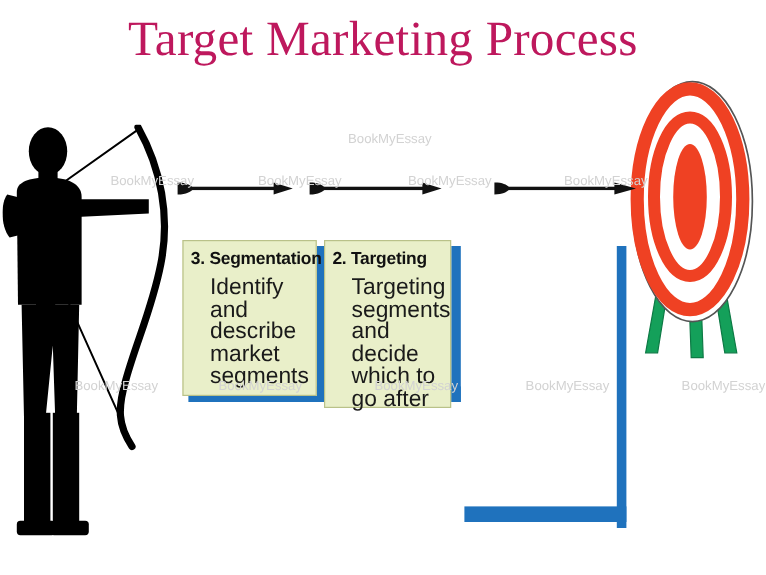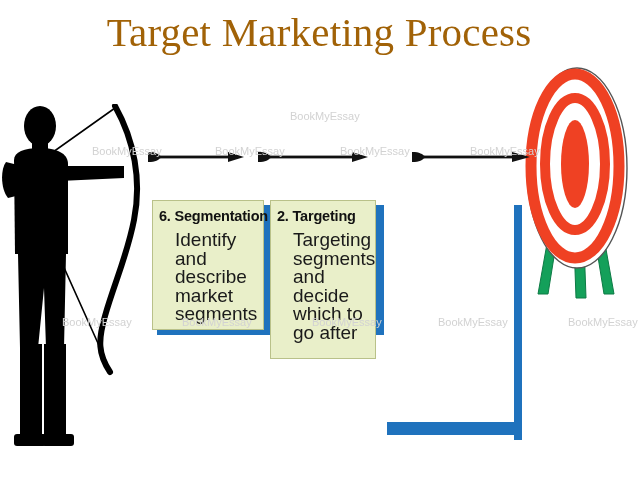--- a/index.html
+++ b/index.html
@@ -19,21 +19,21 @@
   
   #title {
     position: absolute;
     left: 0;
     top: 8px;
     width: 638px;
     text-align: center;
     font-family: "Liberation Serif", serif;
     font-size: 41px;
     line-height: 48px;
-    color: #a16207;
+    color: #be185d;
     letter-spacing: 0.2px;
     white-space: nowrap;
   }
 
   
   .wm {
     position: absolute;
     color: #d2d2d2;
     font-family: "Liberation Sans", sans-serif;
     font-size: 11px;
@@ -100,21 +100,21 @@
     font-size: 19px;
     color: #1a1a1a;
     line-height: 18.5px;
     padding: 6px 6px 0 22px;
   }
 
   #box1 { left: 152px; top: 200px; width: 112px; height: 130px; }
   #box1s-r { left: 264px; top: 205px; width: 8px; height: 130px; }
   #box1s-b { left: 157px; top: 322px; width: 115px; height: 13px; }
 
-  #box2 { left: 270px; top: 200px; width: 106px; height: 159px; }
+  #box2 { left: 270px; top: 200px; width: 106px; height: 140px; }
   #box2s-r { left: 376px; top: 205px; width: 8px; height: 130px; }
   #box2s-b { left: 275px; top: 322px; width: 109px; height: 13px; }
 
   #box3 { left: 382px; top: 200px; width: 132px; height: 235px; }
   #box3s-r { left: 514px; top: 205px; width: 8px; height: 235px; }
   #box3s-b { left: 387px; top: 422px; width: 135px; height: 13px; }
 
   .z-boxes { z-index: 5; }
   .z-over  { z-index: 7; }
 </style>
@@ -206,21 +206,21 @@
   <div class="wm" style="left:470px;top:145px;">BookMyEssay</div>
 
   <div class="box-shadow-r z-boxes" id="box1s-r"></div>
   <div class="box-shadow-b z-boxes" id="box1s-b"></div>
   <div class="box-shadow-r z-boxes" id="box2s-r"></div>
   <div class="box-shadow-b z-boxes" id="box2s-b"></div>
   <div class="box-shadow-r z-boxes" id="box3s-r"></div>
   <div class="box-shadow-b z-boxes" id="box3s-b"></div>
 
   <div class="box z-over" id="box1">
-    <div class="box-head">6. Segmentation</div>
+    <div class="box-head">3. Segmentation</div>
     <div class="box-body">Identify and describe market segments</div>
   </div>
 
   <div class="box z-over" id="box2">
     <div class="box-head">2. Targeting</div>
     <div class="box-body">Targeting segments and decide which to go after</div>
   </div>
 
 
   <div class="wm" style="left:62px;top:316px;z-index:9;">BookMyEssay</div>

